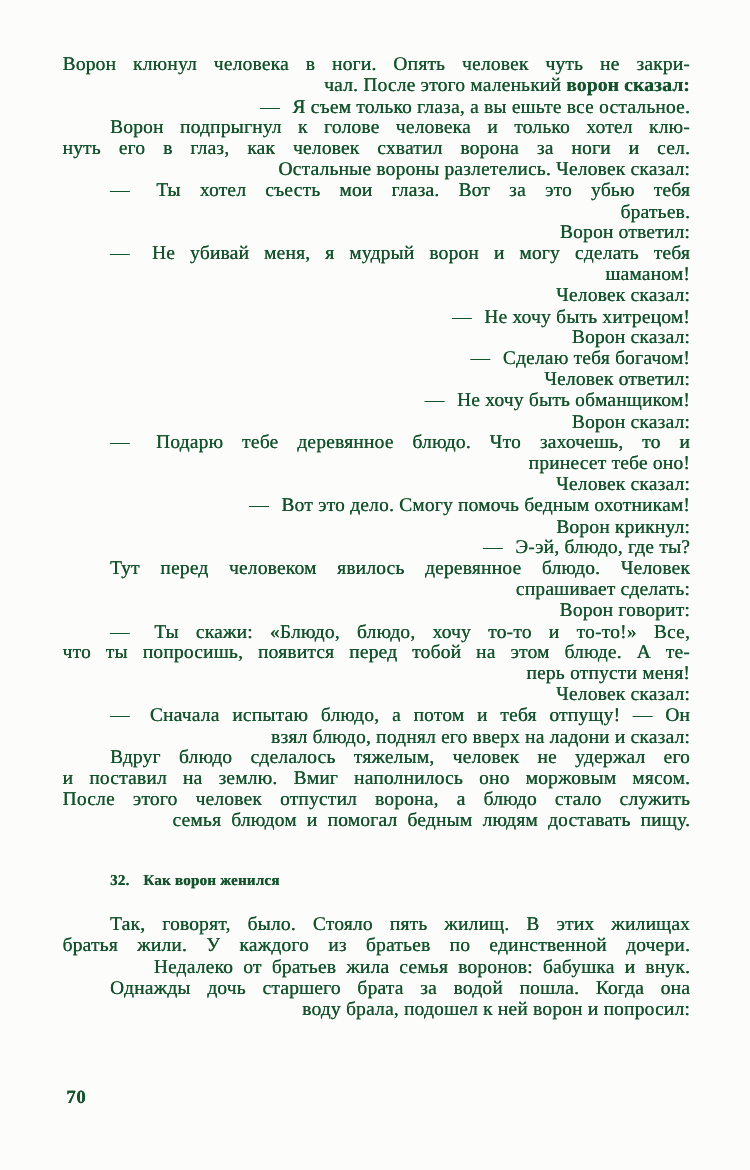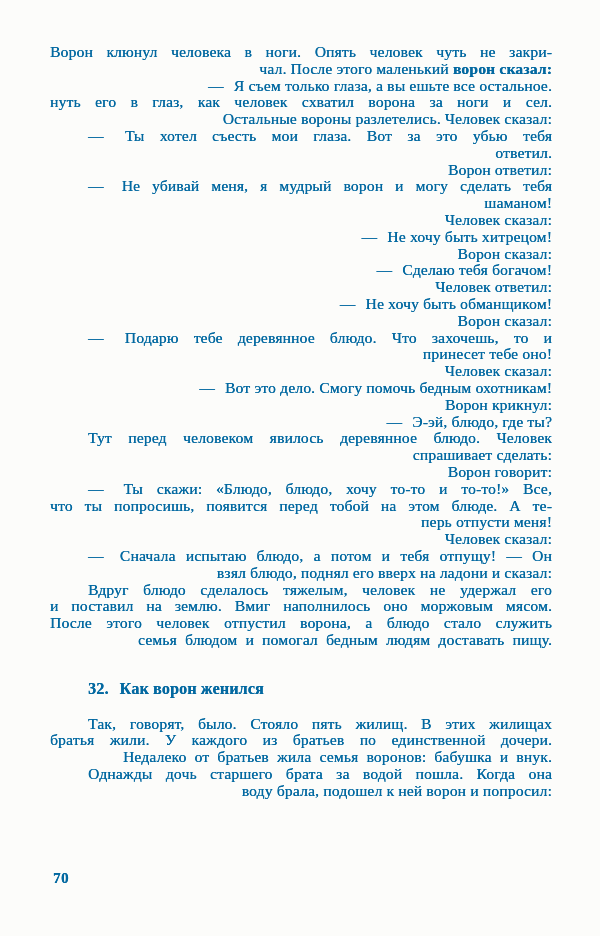--- a/index.html
+++ b/index.html
@@ -9,21 +9,21 @@
   body {
     width: 600px;
     height: 936px;
     background: #f7f6f4;
   }
   .page {
     position: relative;
     width: 600px;
     height: 936px;
     background: #fcfcfa;
-    color: #0369a1;
+    color: #14532d;
     font-family: "Liberation Serif", "DejaVu Serif", serif;
     overflow: hidden;
   }
   .text-block {
     position: absolute;
     left: 50px;
     top: 44px;
     width: 502px;
   }
   .line {
@@ -37,21 +37,21 @@
   .line.jst {
     text-align: justify;
     text-align-last: justify;
   }
   .line.sprd { word-spacing: 4px; }
   .dash { margin-right: 6px; }
   .line b { font-weight: bold; }
   .heading {
     margin: 31px 0 19px 0;
     padding-left: 38px;
-    font-size: 16px;
+    font-size: 12px;
     line-height: 17px;
     font-weight: bold;
     letter-spacing: 0.2px;
     text-shadow: 0.25px 0 0 currentColor;
   }
   .heading .num { margin-right: 11px; }
   .page-number {
     position: absolute;
     left: 53px;
     top: 870px;
@@ -64,24 +64,25 @@
 </head>
 <body>
 
 <div class="page">
   <div class="text-block">
 
     <div>
         <div class="line jst">Ворон клюнул человека в ноги. Опять человек чуть не закри-</div>
         <div class="line">чал. После этого маленький <b>ворон сказал:</b></div>
         <div class="line ind"><span class="dash">—</span> Я съем только глаза, а вы ешьте все остальное.</div>
+        <div class="line ind jst">Ворон подпрыгнул к голове человека и только хотел клю-</div>
         <div class="line jst">нуть его в глаз, как человек схватил ворона за ноги и сел.</div>
         <div class="line">Остальные вороны разлетелись. Человек сказал:</div>
         <div class="line ind jst"><span class="dash">—</span> Ты хотел съесть мои глаза. Вот за это убью тебя</div>
-        <div class="line">ответил.</div>
+        <div class="line">братьев.</div>
         <div class="line ind">Ворон ответил:</div>
         <div class="line ind jst"><span class="dash">—</span> Не убивай меня, я мудрый ворон и могу сделать тебя</div>
         <div class="line">шаманом!</div>
         <div class="line ind">Человек сказал:</div>
         <div class="line ind"><span class="dash">—</span> Не хочу быть хитрецом!</div>
         <div class="line ind">Ворон сказал:</div>
         <div class="line ind"><span class="dash">—</span> Сделаю тебя богачом!</div>
         <div class="line ind">Человек ответил:</div>
         <div class="line ind"><span class="dash">—</span> Не хочу быть обманщиком!</div>
         <div class="line ind">Ворон сказал:</div>

